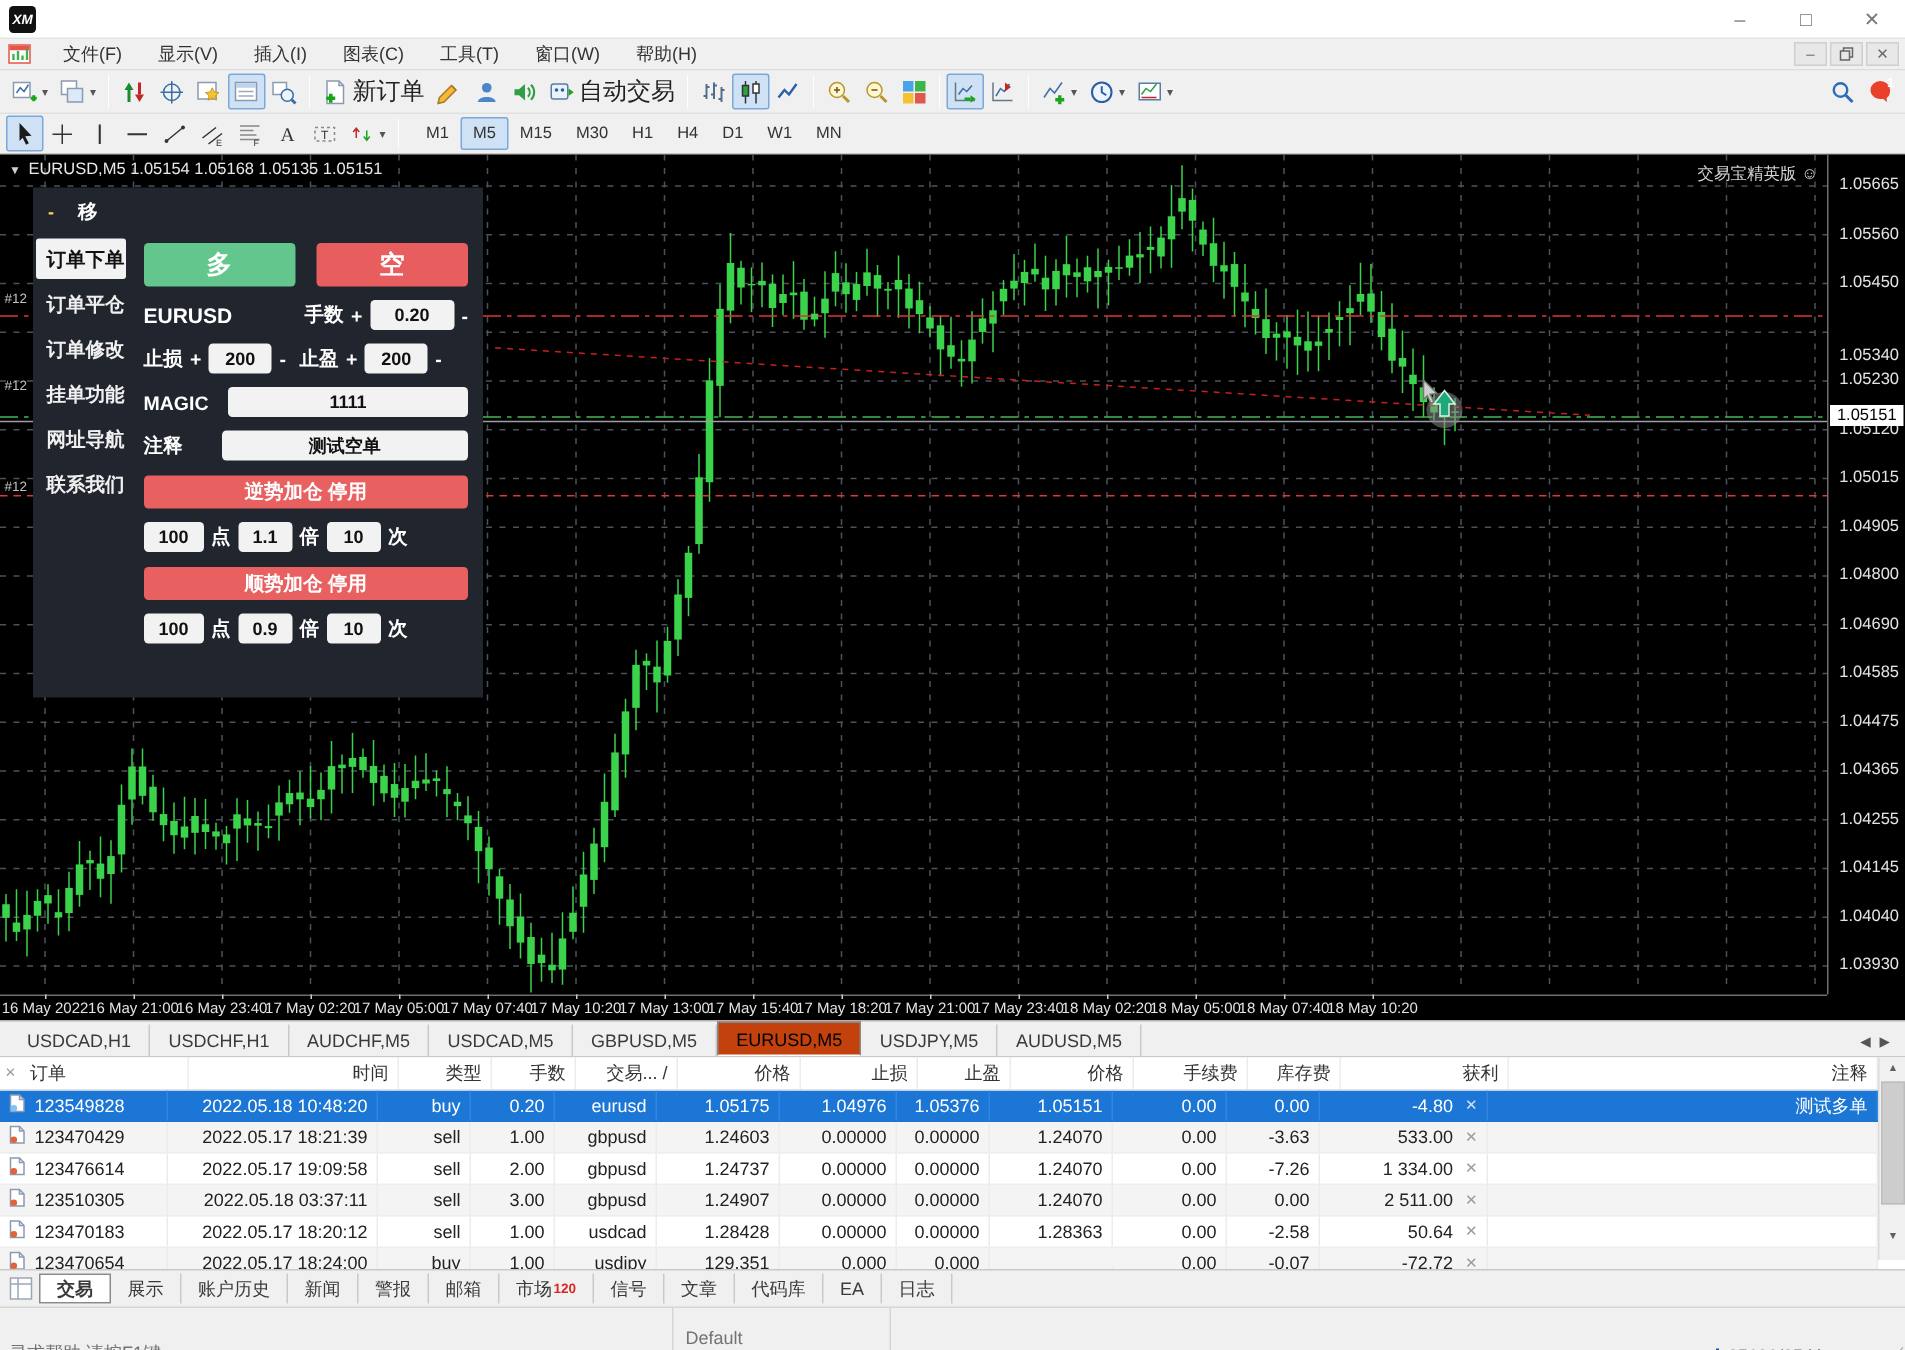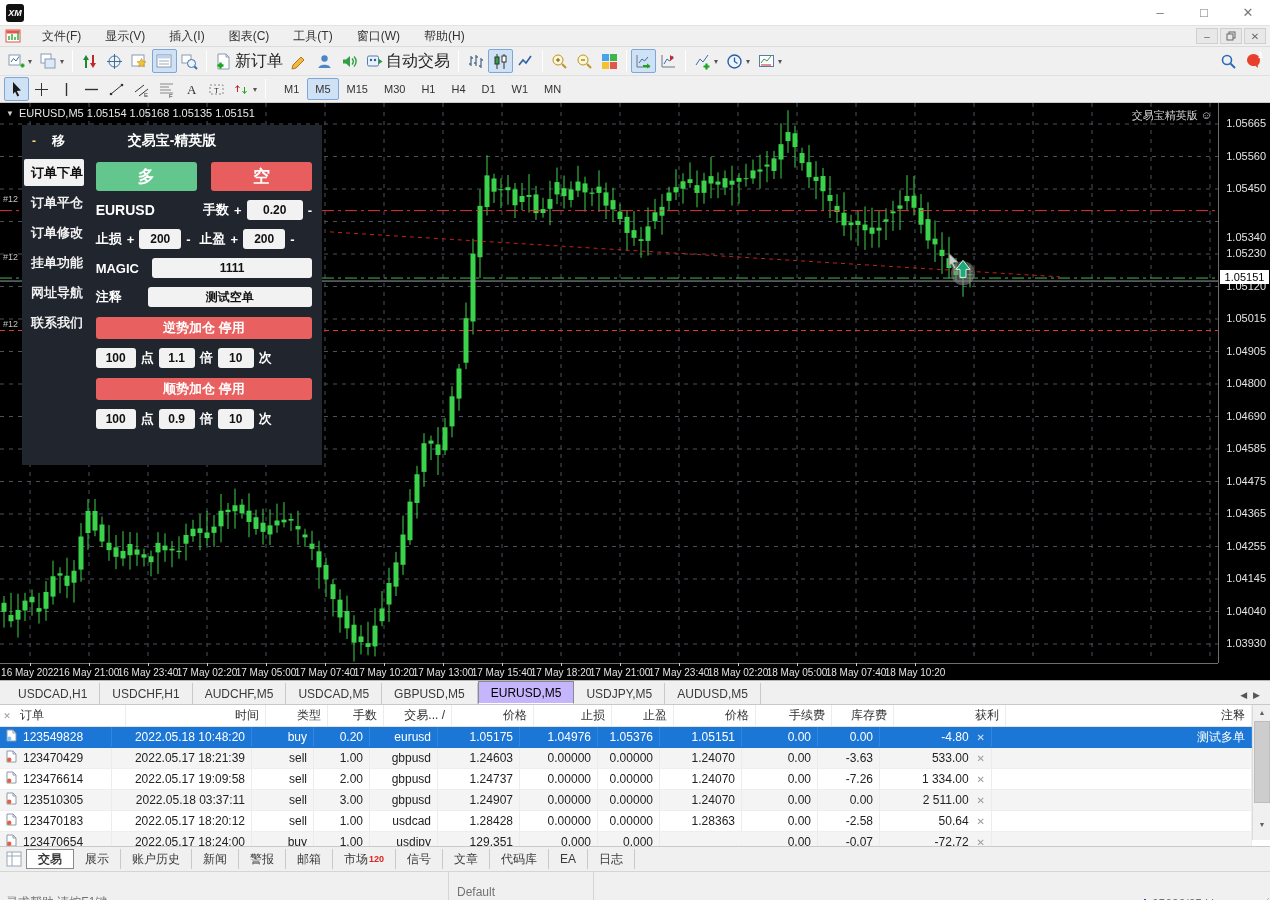--- a/index.html
+++ b/index.html
@@ -73,21 +73,21 @@
   .frow { gap:5px; margin-bottom:9px; color:#fff; font-weight:bold; font-size:13px; }
   .inp { background:#f2f2f2; border:none; border-radius:3px; height:20px; text-align:center; font-weight:bold; font-size:12px; color:#111; font-family:inherit; }
   .w58 { width:56px; } .w44 { width:42px; } .w40 { width:40px; } .w36 { width:36px; } .wfill { flex:1; }
   .sym { font-size:14px; margin-right:auto; }
   .stp { font-weight:bold; color:#fff; }
   .b-add { width:100%; height:22px; border:none; border-radius:3px; background:#e96060; color:#fff; font-weight:bold; font-size:13px; margin:1px 0 9px; font-family:inherit; }
 
   
   #chart-tabs { position:absolute; left:0; top:680px; width:1270px; height:25px; background:#f0f0f0; border-top:1px solid #b5b5b5; border-bottom:1px solid #c9c9c9; display:flex; align-items:flex-end; padding-left:6px; }
   .ctab { height:21px; display:flex; align-items:center; padding:0 12px; color:#3a3a3a; border-right:1px solid #c9c9c9; font-size:12px; white-space:nowrap; }
-  .ctab.active { background:#c4b5fd; border:1px solid #8a8a8a; border-bottom-color:#fff; color:#000; height:23px; }
+  .ctab.active { background:#c2410c; border:1px solid #8a8a8a; border-bottom-color:#fff; color:#000; height:23px; }
   #ctab-arrows { margin-left:auto; display:flex; gap:6px; padding:0 10px 4px 0; color:#555; font-size:9px; }
 
   
   #terminal { position:absolute; left:0; top:705px; width:1270px; height:141px; background:#fff; }
   #t-header { display:flex; height:22px; border-bottom:1px solid #e2e2e2; align-items:center; background:#fff; padding-right:18px; }
   .t-hcell { font-size:12px; color:#333; padding:0 6px; border-right:1px solid #ececec; height:100%; display:flex; align-items:center; }
   .t-close { width:14px; color:#9a9a9a; font-size:9px; display:flex; align-items:center; justify-content:center; }
   #t-rows { height:119px; overflow:hidden; padding-right:18px; }
   .t-row { display:flex; height:21px; align-items:center; border-bottom:1px solid #eee; }
   .t-row.alt { background:#f4f4f4; }
@@ -877,21 +877,20 @@
         <span class="ta-tick" style="left: 856px;"></span>
         <span class="ta-label" style="left: 856px;">18 May 07:40</span>
         <span class="ta-tick" style="left: 915px;"></span>
         <span class="ta-label" style="left: 915px;">18 May 10:20</span>
       </div>
 
     <div id="trade-panel">
       <div class="tp-head">
         <span class="tp-min">-</span>
         <span class="tp-move">移</span>
-        <span class="tp-title">交易宝-精英版</span>
       </div>
       <div class="tp-body">
         <div class="tp-menu" id="tp-menu">
             <div class="tp-mitem active">订单下单</div>
             <div class="tp-mitem">订单平仓</div>
             <div class="tp-mitem">订单修改</div>
             <div class="tp-mitem">挂单功能</div>
             <div class="tp-mitem">网址导航</div>
             <div class="tp-mitem">联系我们</div>
           </div>

